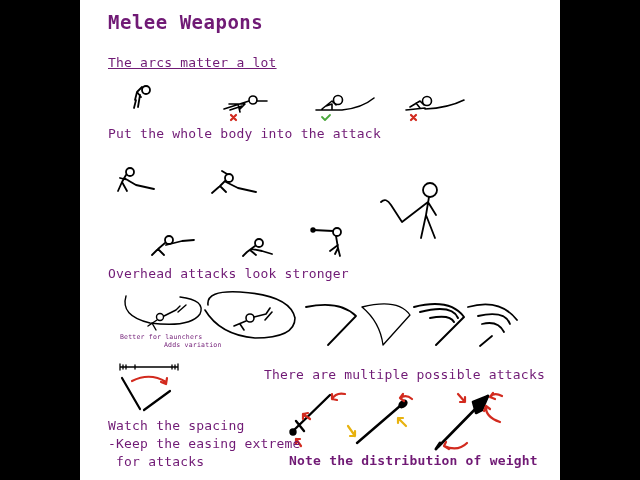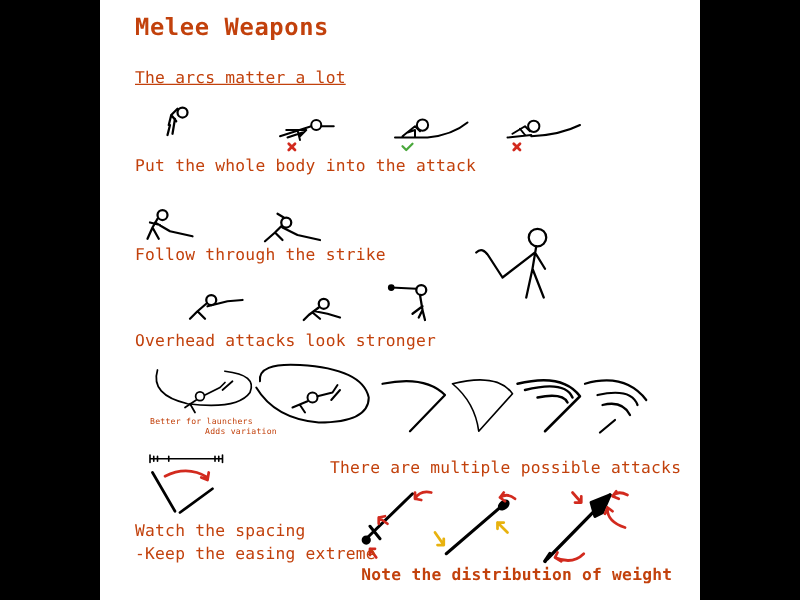--- a/index.html
+++ b/index.html
@@ -1,18 +1,18 @@
 <!DOCTYPE html>
 <html><head>
   <meta charset="utf-8">
   <style>
     html, body { margin: 0; padding: 0; }
     body { width: 640px; height: 480px; background: #000; position: relative; overflow: hidden; font-family: "DejaVu Sans Mono", monospace; }
     .page { position: absolute; left: 80px; top: 0; width: 480px; height: 480px; background: #fff; }
-    .txt { position: absolute; color: #c2410c; white-space: pre; letter-spacing: 0.2px; }
+    .txt { position: absolute; color: #701a75; white-space: pre; letter-spacing: 0.2px; }
     .title { font-size: 19px; font-weight: bold; left: 28px; top: 11px; letter-spacing: 0.5px; }
     .h { font-size: 13px; }
     .small { font-size: 6.5px; line-height: 8px; text-align: center; }
     svg.draw { position: absolute; left: 0; top: 0; width: 480px; height: 480px; }
     svg.draw .k { stroke: #000; fill: none; stroke-linecap: round; stroke-linejoin: round; }
     svg.draw .r { stroke: #d22a1e; fill: none; stroke-width: 2.2; stroke-linecap: round; stroke-linejoin: round; }
     svg.draw .y { stroke: #e8b20e; fill: none; stroke-width: 2.2; stroke-linecap: round; stroke-linejoin: round; }
     svg.draw .g { stroke: #4aa83c; fill: none; stroke-width: 1.8; stroke-linecap: round; stroke-linejoin: round; }
   </style>
 </head>
@@ -141,25 +141,25 @@
     <g class="y">
       <path d="M268 426 L275 436 M275 436 L275 431 M275 436 L270 436"></path>
       <path d="M326 426 L318 418 M318 418 L318 423 M318 418 L323 418"></path>
     </g>
   </svg>
 
   <div class="txt title">Melee Weapons</div>
 
   <div class="txt h" style="left:28px; top:55px;text-decoration:underline;">The arcs matter a lot</div>
   <div class="txt h" style="left:28px; top:126px;">Put the whole body into the attack</div>
-  <div class="txt h" style="left:28px; top:197px;">Follow through the strike</div>
   <div class="txt h" style="left:28px; top:266px;">Overhead attacks look stronger</div>
 
   <div class="txt small" style="left:40px; top:333px;">Better for launchers</div>
   <div class="txt small" style="left:40px; top:341px;margin-left:44px;">Adds variation</div>
 
   <div class="txt h" style="left:184px; top:367px;">There are multiple possible attacks</div>
 
   <div class="txt h" style="left:28px; top:418px;">Watch the spacing</div>
   <div class="txt h" style="left:28px; top:436px;">-Keep the easing extreme</div>
+  <div class="txt h" style="left:28px; top:454px;"> for attacks</div>
 
   <div class="txt h" style="left:209px; top:453px;font-weight:bold;">Note the distribution of weight</div>
 </div>
 
 </body></html>

